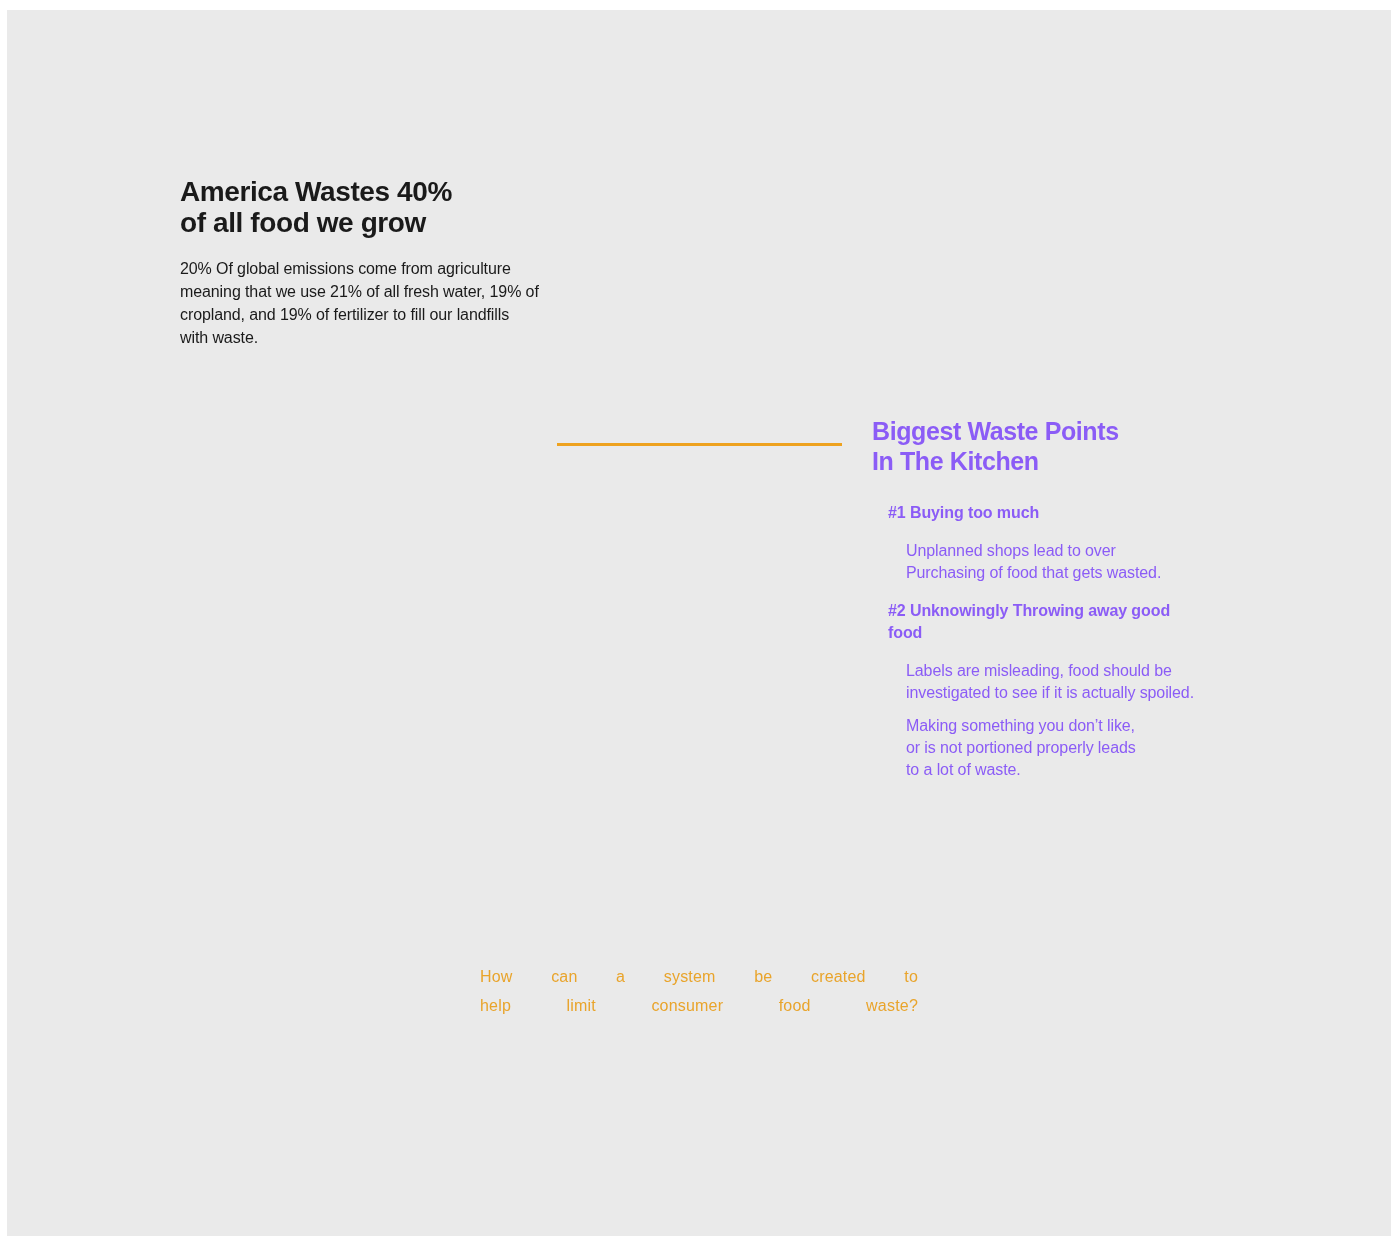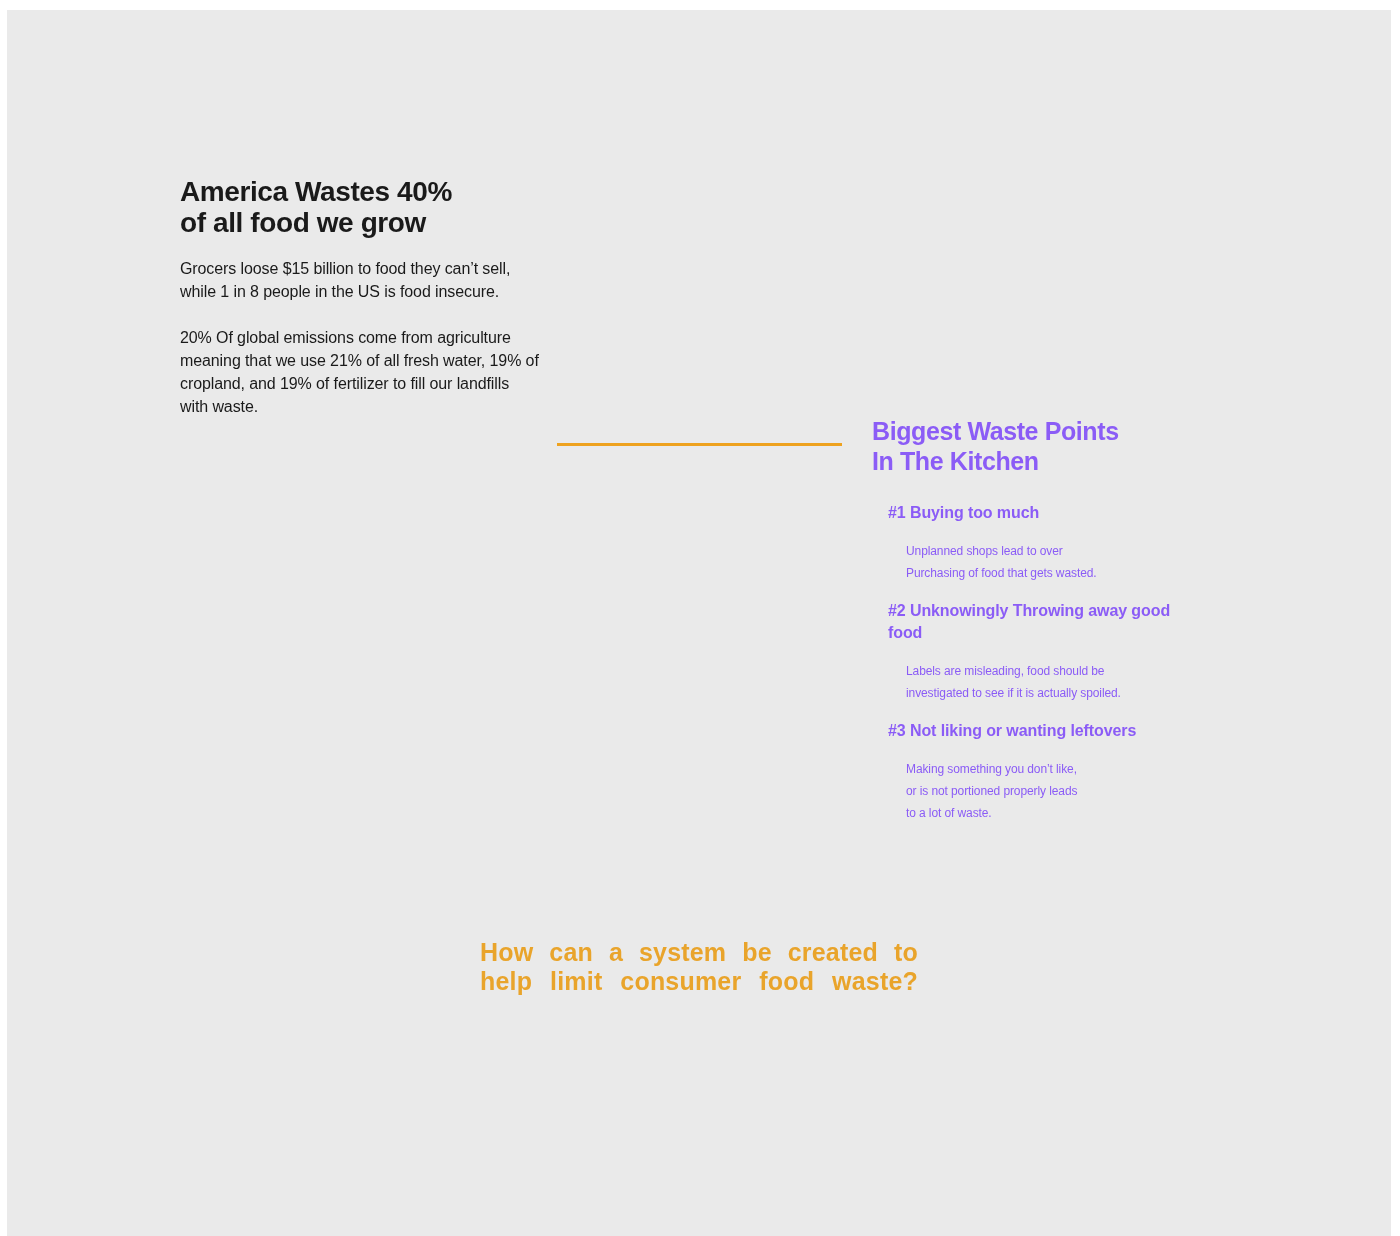--- a/index.html
+++ b/index.html
@@ -78,53 +78,51 @@
   .point-label {
     margin: 16px;
     font-size: 16px;
     line-height: 22px;
     font-weight: 700;
     letter-spacing: -0.1px;
   }
   .point-body {
     margin: 4px 0 0 0;
     padding-left: 34px;
-    font-size: 12px;
+    font-size: 16px;
     line-height: 22px;
     letter-spacing: -0.1px;
   }
 
   
   .question {
     position: absolute;
     left: 480px;
-    top: 938px;
+    top: 962px;
     width: 438px;
     color: #e9a42b;
-    font-weight: 700;
-    font-size: 25px;
+    font-weight: 400;
+    font-size: 16px;
     line-height: 29px;
     letter-spacing: 0.2px;
   }
   .q-line {
     text-align: justify;
     text-align-last: justify;
   }
 </style>
 </head>
 <body>
 
 <div class="page">
   <div class="board"></div>
 
   <section class="left-col">
     <h1 class="left-heading pre">America Wastes 40%
 of all food we grow</h1>
-    <p class="body-text pre">Grocers loose $15 billion to food they can’t sell,
-while 1 in 8 people in the US is food insecure.</p>
     <p class="body-text pre">20% Of global emissions come from agriculture
 meaning that we use 21% of all fresh water, 19% of
 cropland, and 19% of fertilizer to fill our landfills
 with waste.</p>
   </section>
 
   <div class="divider"></div>
 
   <section class="right-col">
     <h2 class="right-heading pre">Biggest Waste Points
@@ -136,21 +134,20 @@
 Purchasing of food that gets wasted.</p>
     </div>
 
     <div class="point">
       <p class="point-label">#2 Unknowingly Throwing away good food</p>
       <p class="point-body pre">Labels are misleading, food should be
 investigated to see if it is actually spoiled.</p>
     </div>
 
     <div class="point">
-      <p class="point-label">#3 Not liking or wanting leftovers</p>
       <p class="point-body pre">Making something you don’t like,
 or is not portioned properly leads
 to a lot of waste.</p>
     </div>
   </section>
 
   <div class="question">
     <div class="q-line">How can a system be created to</div>
     <div class="q-line">help limit consumer food waste?</div>
   </div>

